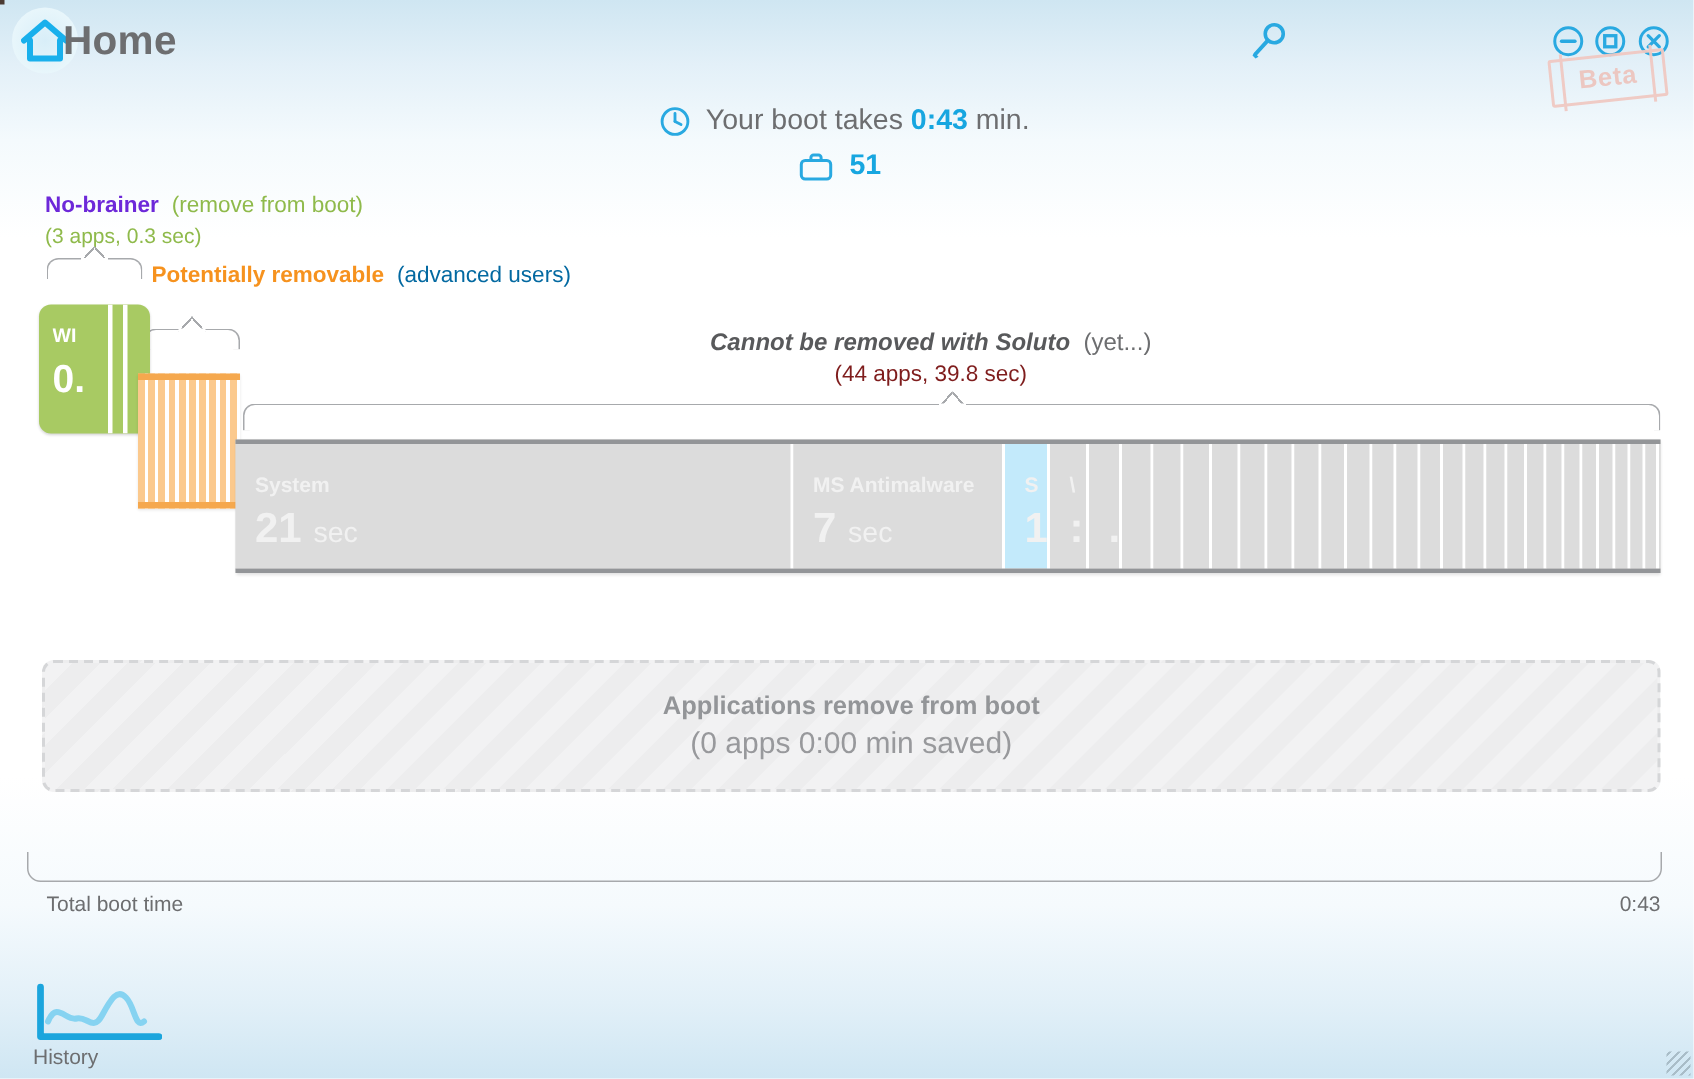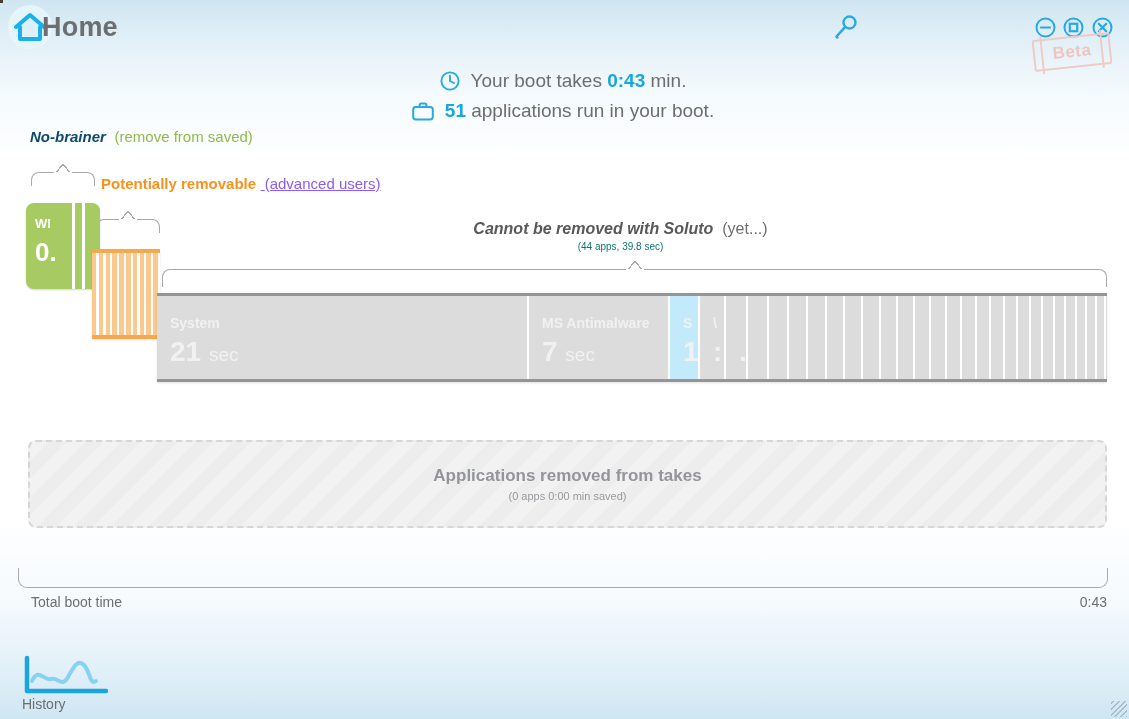--- a/index.html
+++ b/index.html
@@ -86,36 +86,36 @@
   #sum-line-1 { margin-left: -4px; }
   #sum-line-2 { margin-left: -4px; }
 
   
   .cat-label { position: absolute; white-space: nowrap; }
   .cat-label .cat-title { font-weight: bold; font-size: 15px; }
   .cat-label .cat-sub   { font-size: 15px; }
   .cat-label .cat-count { font-size: 14px; display:block; margin-top: 3px; }
 
   #label-nobrainer { left: 30px; top: 128px; color: #8fba4b; }
-  #label-nobrainer .cat-title { color: #0c4a6e; font-style: italic; }
+  #label-nobrainer .cat-title { color: #6d28d9; }
   #label-nobrainer .cat-sub   { color: #8fba4b; }
   #label-nobrainer .cat-count { color: #8fba4b; }
 
   #label-potential { left: 101px; top: 175px; }
   #label-potential .cat-title { color: #f6921e; }
-  #label-potential .cat-sub   { color: #8b5cf6; text-decoration: underline; }
+  #label-potential .cat-sub   { color: #0369a1; }
   #label-potential .cat-count { color: #f7a64a; margin-left: 3px; }
 
   #label-cannot {
     left: 0; top: 220px; width: 1129px; text-align: center;
     padding-left: 112px;
   }
   #label-cannot .cat-title { color: #58595b; font-size: 16px; font-style: italic; }
   #label-cannot .cat-sub   { color: #6d6e70; font-size: 16px; }
-  #label-cannot .cat-count { color: #0f766e; font-size: 10px; }
+  #label-cannot .cat-count { color: #7f1d1d; font-size: 15px; }
 
   
   .bracket {
     position: absolute;
     border: 1.6px solid #a7a9ac;
     border-bottom: none;
     border-radius: 8px 8px 0 0;
     height: 14px;
   }
   .bracket .notch {
@@ -209,21 +209,21 @@
     width: 1079px; height: 88px;
     border: 2px dashed #d5d6d8; border-radius: 8px;
     background:
       repeating-linear-gradient(135deg,
         #f2f2f3 0px, #f2f2f3 13px,
         #ededee 13px, #ededee 26px);
     display: flex; flex-direction: column;
     align-items: center; justify-content: center;
   }
   #removed-title { color: #939598; font-size: 17px; font-weight: bold; }
-  #removed-sub   { color: #98999c; font-size: 11px; margin-top: 4px; }
+  #removed-sub   { color: #98999c; font-size: 20px; margin-top: 4px; }
 
   
   #total-bracket {
     position: absolute; left: 18px; top: 568px;
     width: 1090px; height: 20px;
     border: 1.6px solid #a7a9ac;
     border-top: none;
     border-radius: 0 0 9px 9px;
   }
   #total-label {
@@ -319,27 +319,27 @@
   </div>
   <div class="sum-line" id="sum-line-2">
     <span class="sum-ico">
       <svg width="24" height="22" viewBox="0 0 24 22" aria-hidden="true">
         <rect x="2.2" y="7" width="19.6" height="12.4" rx="2.6" fill="none" stroke="#29a9e1" stroke-width="2"></rect>
         <path d="M8.6 7 V5.2 a1.8 1.8 0 0 1 1.8-1.8 h3.2 a1.8 1.8 0 0 1 1.8 1.8 V7" fill="none" stroke="#29a9e1" stroke-width="2"></path>
       </svg>
     </span>
     <span class="sum-strong">51</span>
     <span>&nbsp;</span>
-    <span>applications run in your boot.</span>
   </div>
 </div>
 
 <div class="cat-label" id="label-nobrainer">
   <span class="cat-title">No-brainer</span>
-  <span class="cat-sub">&nbsp;</span><span class="cat-sub">(remove from saved)</span>
+  <span class="cat-sub">&nbsp;</span><span class="cat-sub">(remove from boot)</span>
+  <span class="cat-count">(3 apps, 0.3 sec)</span>
 </div>
 
 <div class="cat-label" id="label-potential">
   <span class="cat-title">Potentially removable</span>
   <span class="cat-sub">&nbsp;</span><span class="cat-sub">(advanced users)</span>
 </div>
 
 <div class="cat-label" id="label-cannot">
   <span class="cat-title">Cannot be removed with Soluto</span>
   <span class="cat-sub">&nbsp;</span><span class="cat-sub">(yet...)</span>
@@ -409,21 +409,21 @@
       <div class="gseg" style="width: 11px;"></div>
       <div class="gseg" style="width: 11px;"></div>
       <div class="gseg" style="width: 10px;"></div>
       <div class="gseg" style="width: 10px;"></div>
       <div class="gseg" style="width: 9px;"></div>
       <div class="gseg" style="width: 9px;"></div>
     </div>
 </div>
 
 <div id="removed-area">
-  <div id="removed-title">Applications removed from takes</div>
+  <div id="removed-title">Applications remove from boot</div>
   <div id="removed-sub">(0 apps 0:00 min saved)</div>
 </div>
 
 <div id="total-bracket"></div>
 <div id="total-label">Total boot time</div>
 <div id="total-value">0:43</div>
 
 <div id="history-button">
   <span>
     <svg width="86" height="44" viewBox="0 0 86 44" aria-hidden="true">

